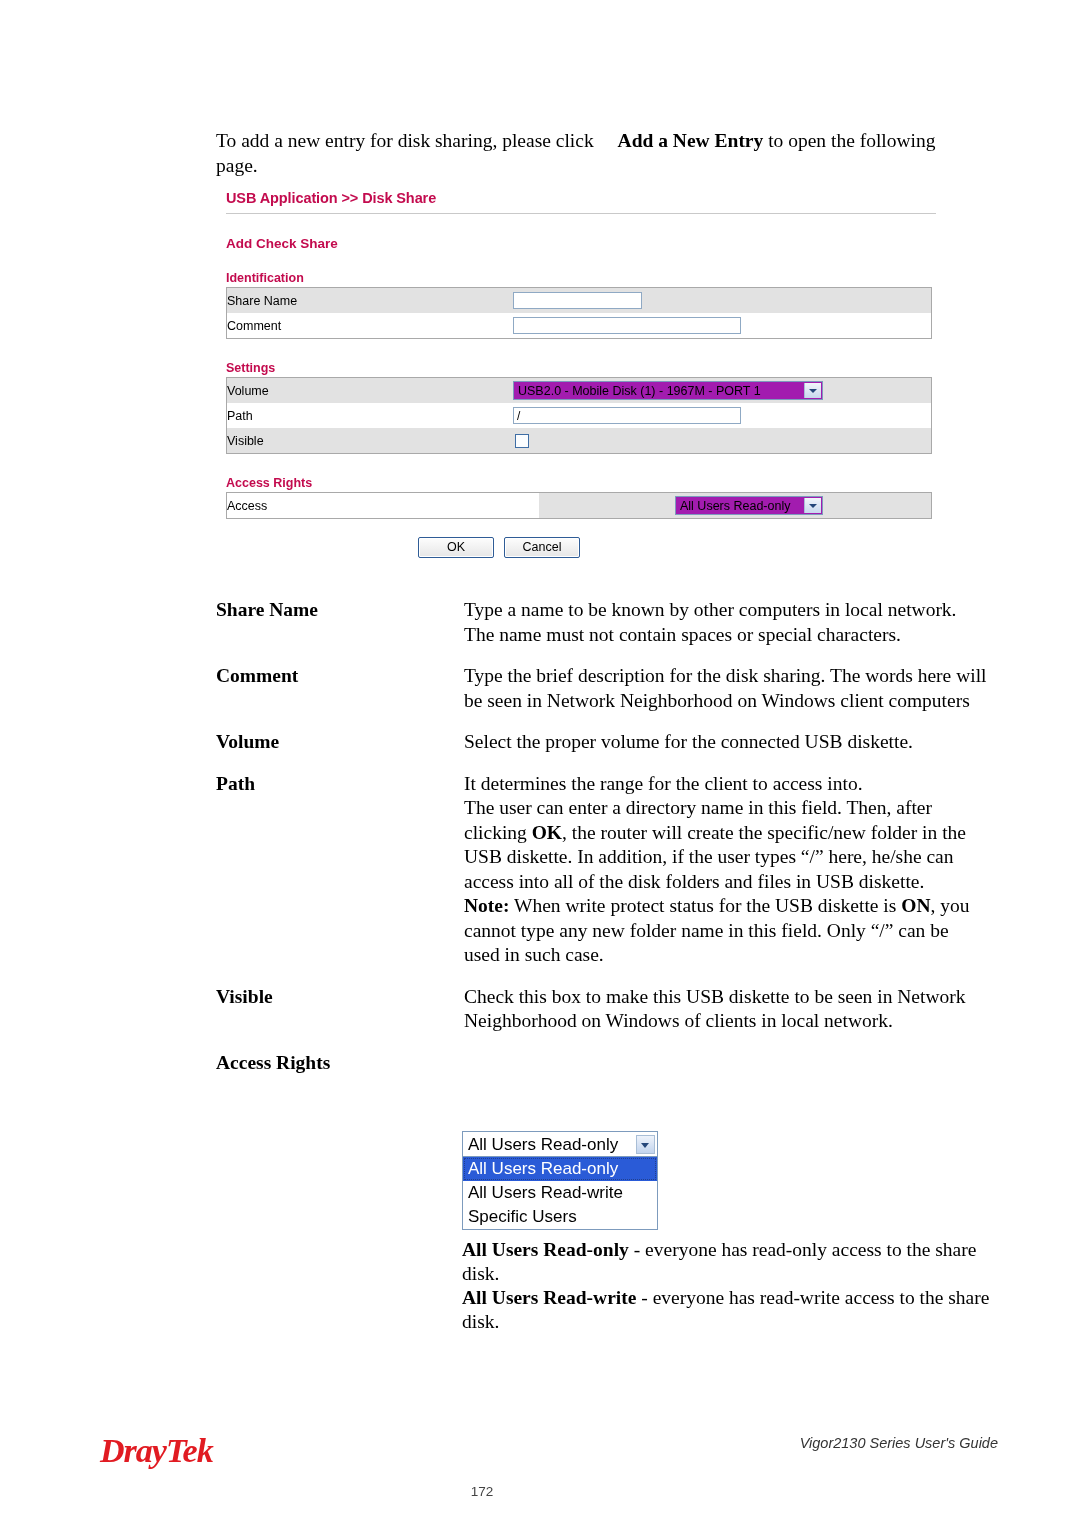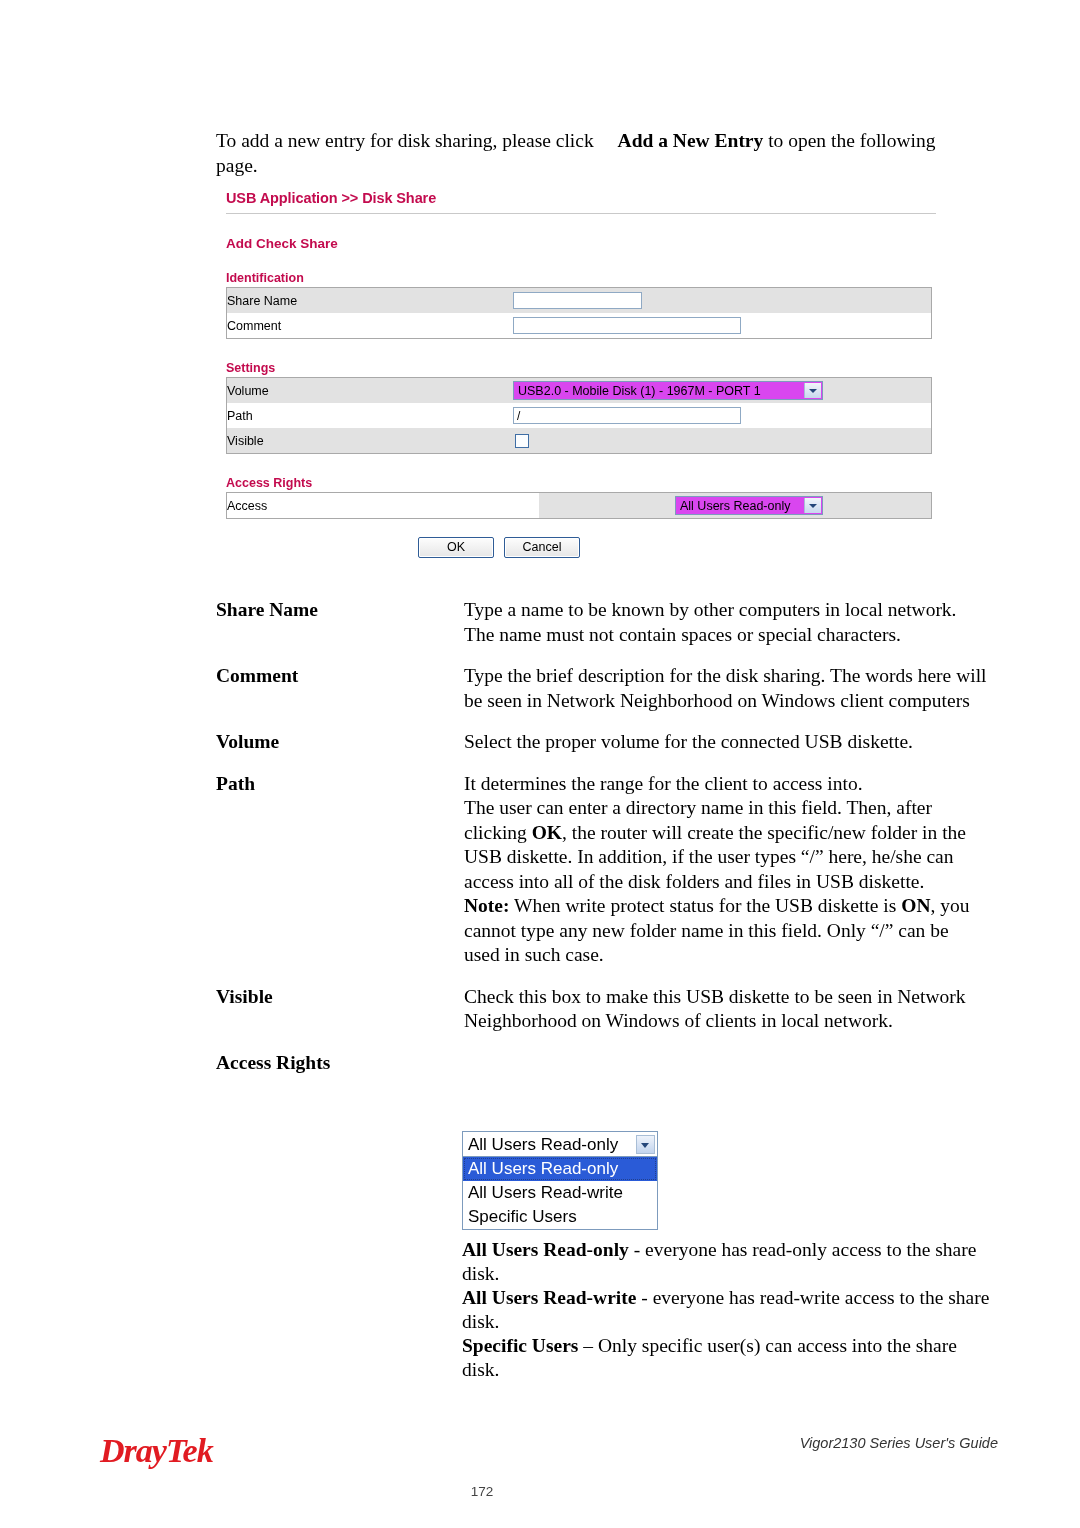--- a/index.html
+++ b/index.html
@@ -102,21 +102,21 @@
     color: #000;
   }
   .tbox.sharename { width: 129px; }
   .tbox.comment   { width: 228px; }
   .tbox.path      { width: 228px; }
 
   
   .sel {
     display: inline-block;
     border: 1px solid #7d9bbd;
-    background: #d946ef;
+    background: #a21caf;
     height: 19px;
     line-height: 19px;
     font-size: 12.5px;
     box-sizing: border-box;
     vertical-align: middle;
     white-space: nowrap;
     position: relative;
     padding: 0 20px 0 4px;
     color: #000;
   }
@@ -427,19 +427,18 @@
   <div class="dd-list">
     <div class="dd-opt selected">All Users Read-only</div>
     <div class="dd-opt">All Users Read-write</div>
     <div class="dd-opt">Specific Users</div>
   </div>
 </div>
 
 <div class="ddnote">
   <p><b>All Users Read-only</b><span> - </span><span>everyone has read-only access to the share disk.</span></p>
   <p><b>All Users Read-write</b><span> - </span><span>everyone has read-write access to the share disk.</span></p>
-  <p><b>Specific Users</b><span> – </span><span>Only specific user(s) can access into the share disk.</span></p>
 </div>
 
 <div class="footer"></div>
 <div class="logo"><span>Dray</span><span>Tek</span></div>
 <div class="pagenum">172</div>
 <div class="guide">Vigor2130 Series User's Guide</div>
 
 </body></html>

